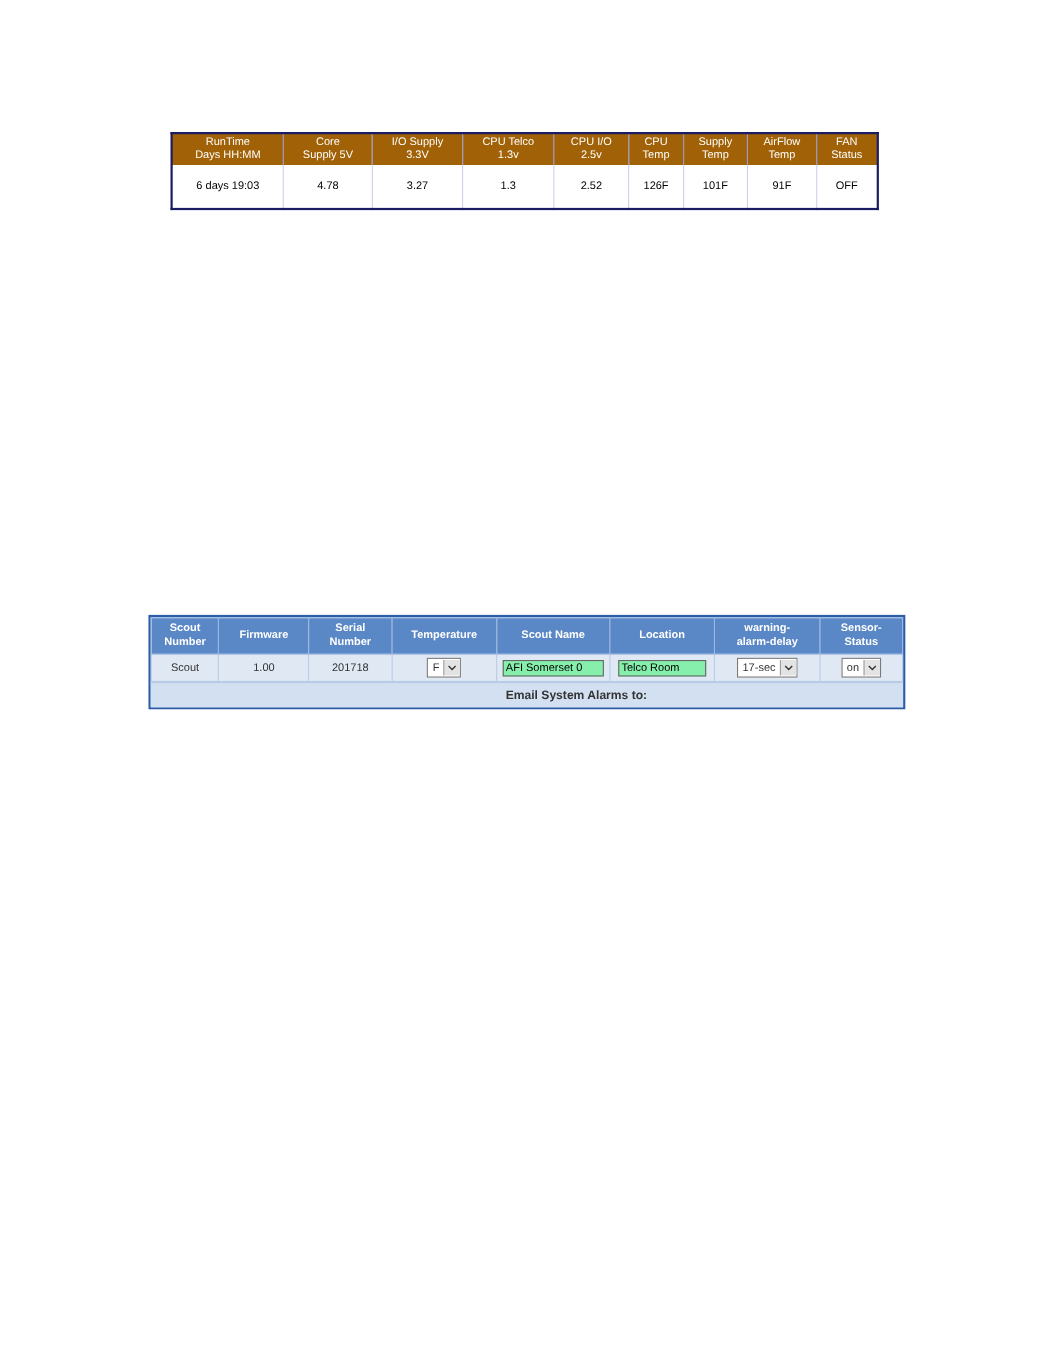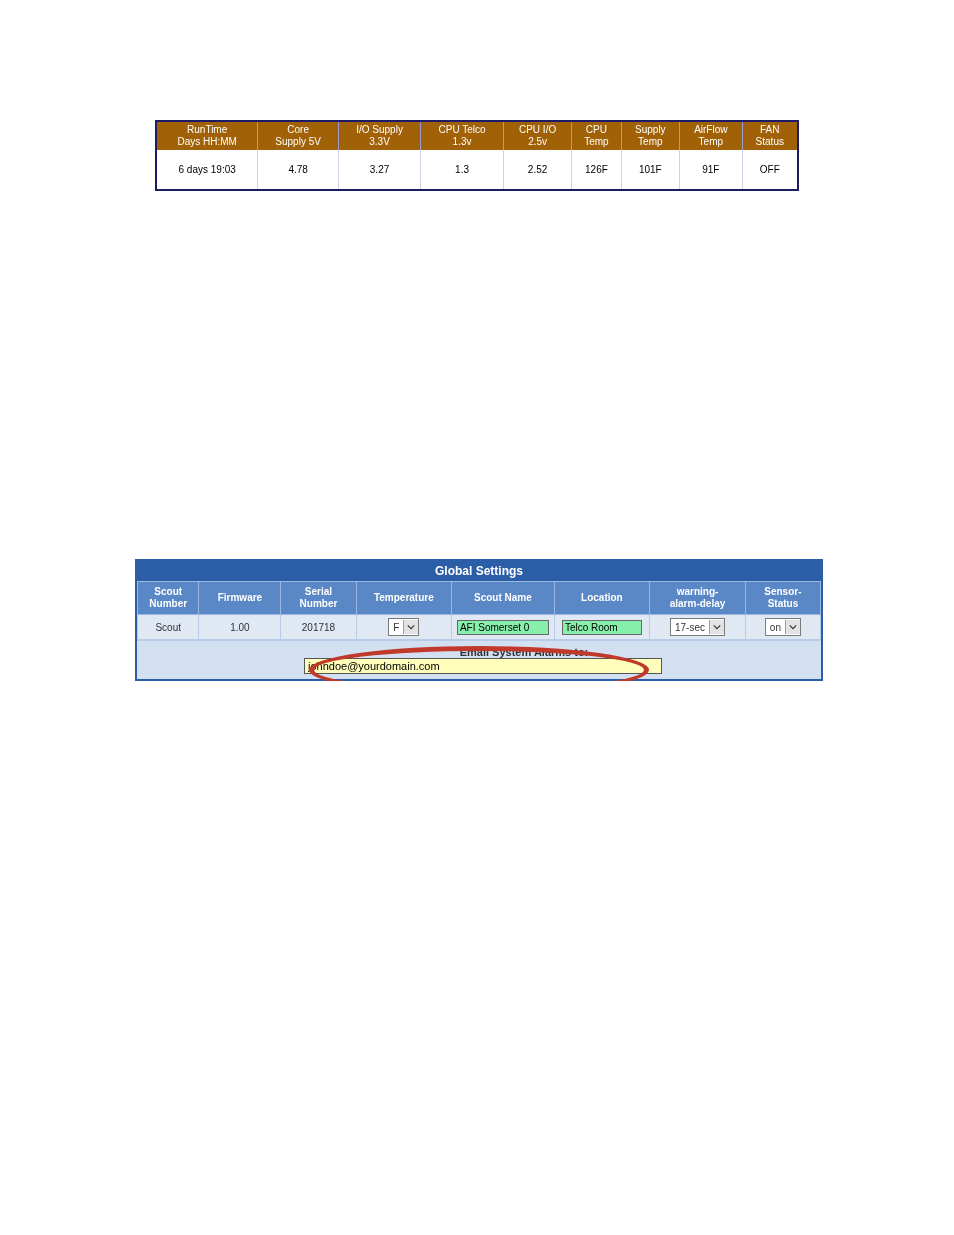--- a/index.html
+++ b/index.html
@@ -181,21 +181,20 @@
         <td>2.52</td>
         <td>126F</td>
         <td>101F</td>
         <td>91F</td>
         <td>OFF</td>
       </tr>
     </tbody>
   </table>
 
   <div class="global-wrap">
-    <div class="global-title">Global Settings</div>
     <table class="global-table">
       <colgroup>
         <col style="width:9%">
           <col style="width:12%">
           <col style="width:11%">
         <col style="width:14%">
           <col style="width:15%">
           <col style="width:14%">
         <col style="width:14%">
           <col style="width:11%">
@@ -251,20 +250,17 @@
                     <path d="M1 3 L5 7 L9 3" fill="none" stroke="#333" stroke-width="1.5"></path>
                   </svg>
                 </span>
             </span>
           </td>
         </tr>
       </tbody>
     </table>
     <div class="email-row">
       <span class="email-label">Email System Alarms to:</span>
-      <span class="email-input">
-        <input type="text" class="email-input-inner" style="border: none; background: transparent; font-size: 11px; padding: 0px; outline: none;" value="johndoe@yourdomain.com">
-      </span>
     </div>
     <div class="highlight-ellipse"></div>
   </div>
 
 </div>
 
 </body></html>

